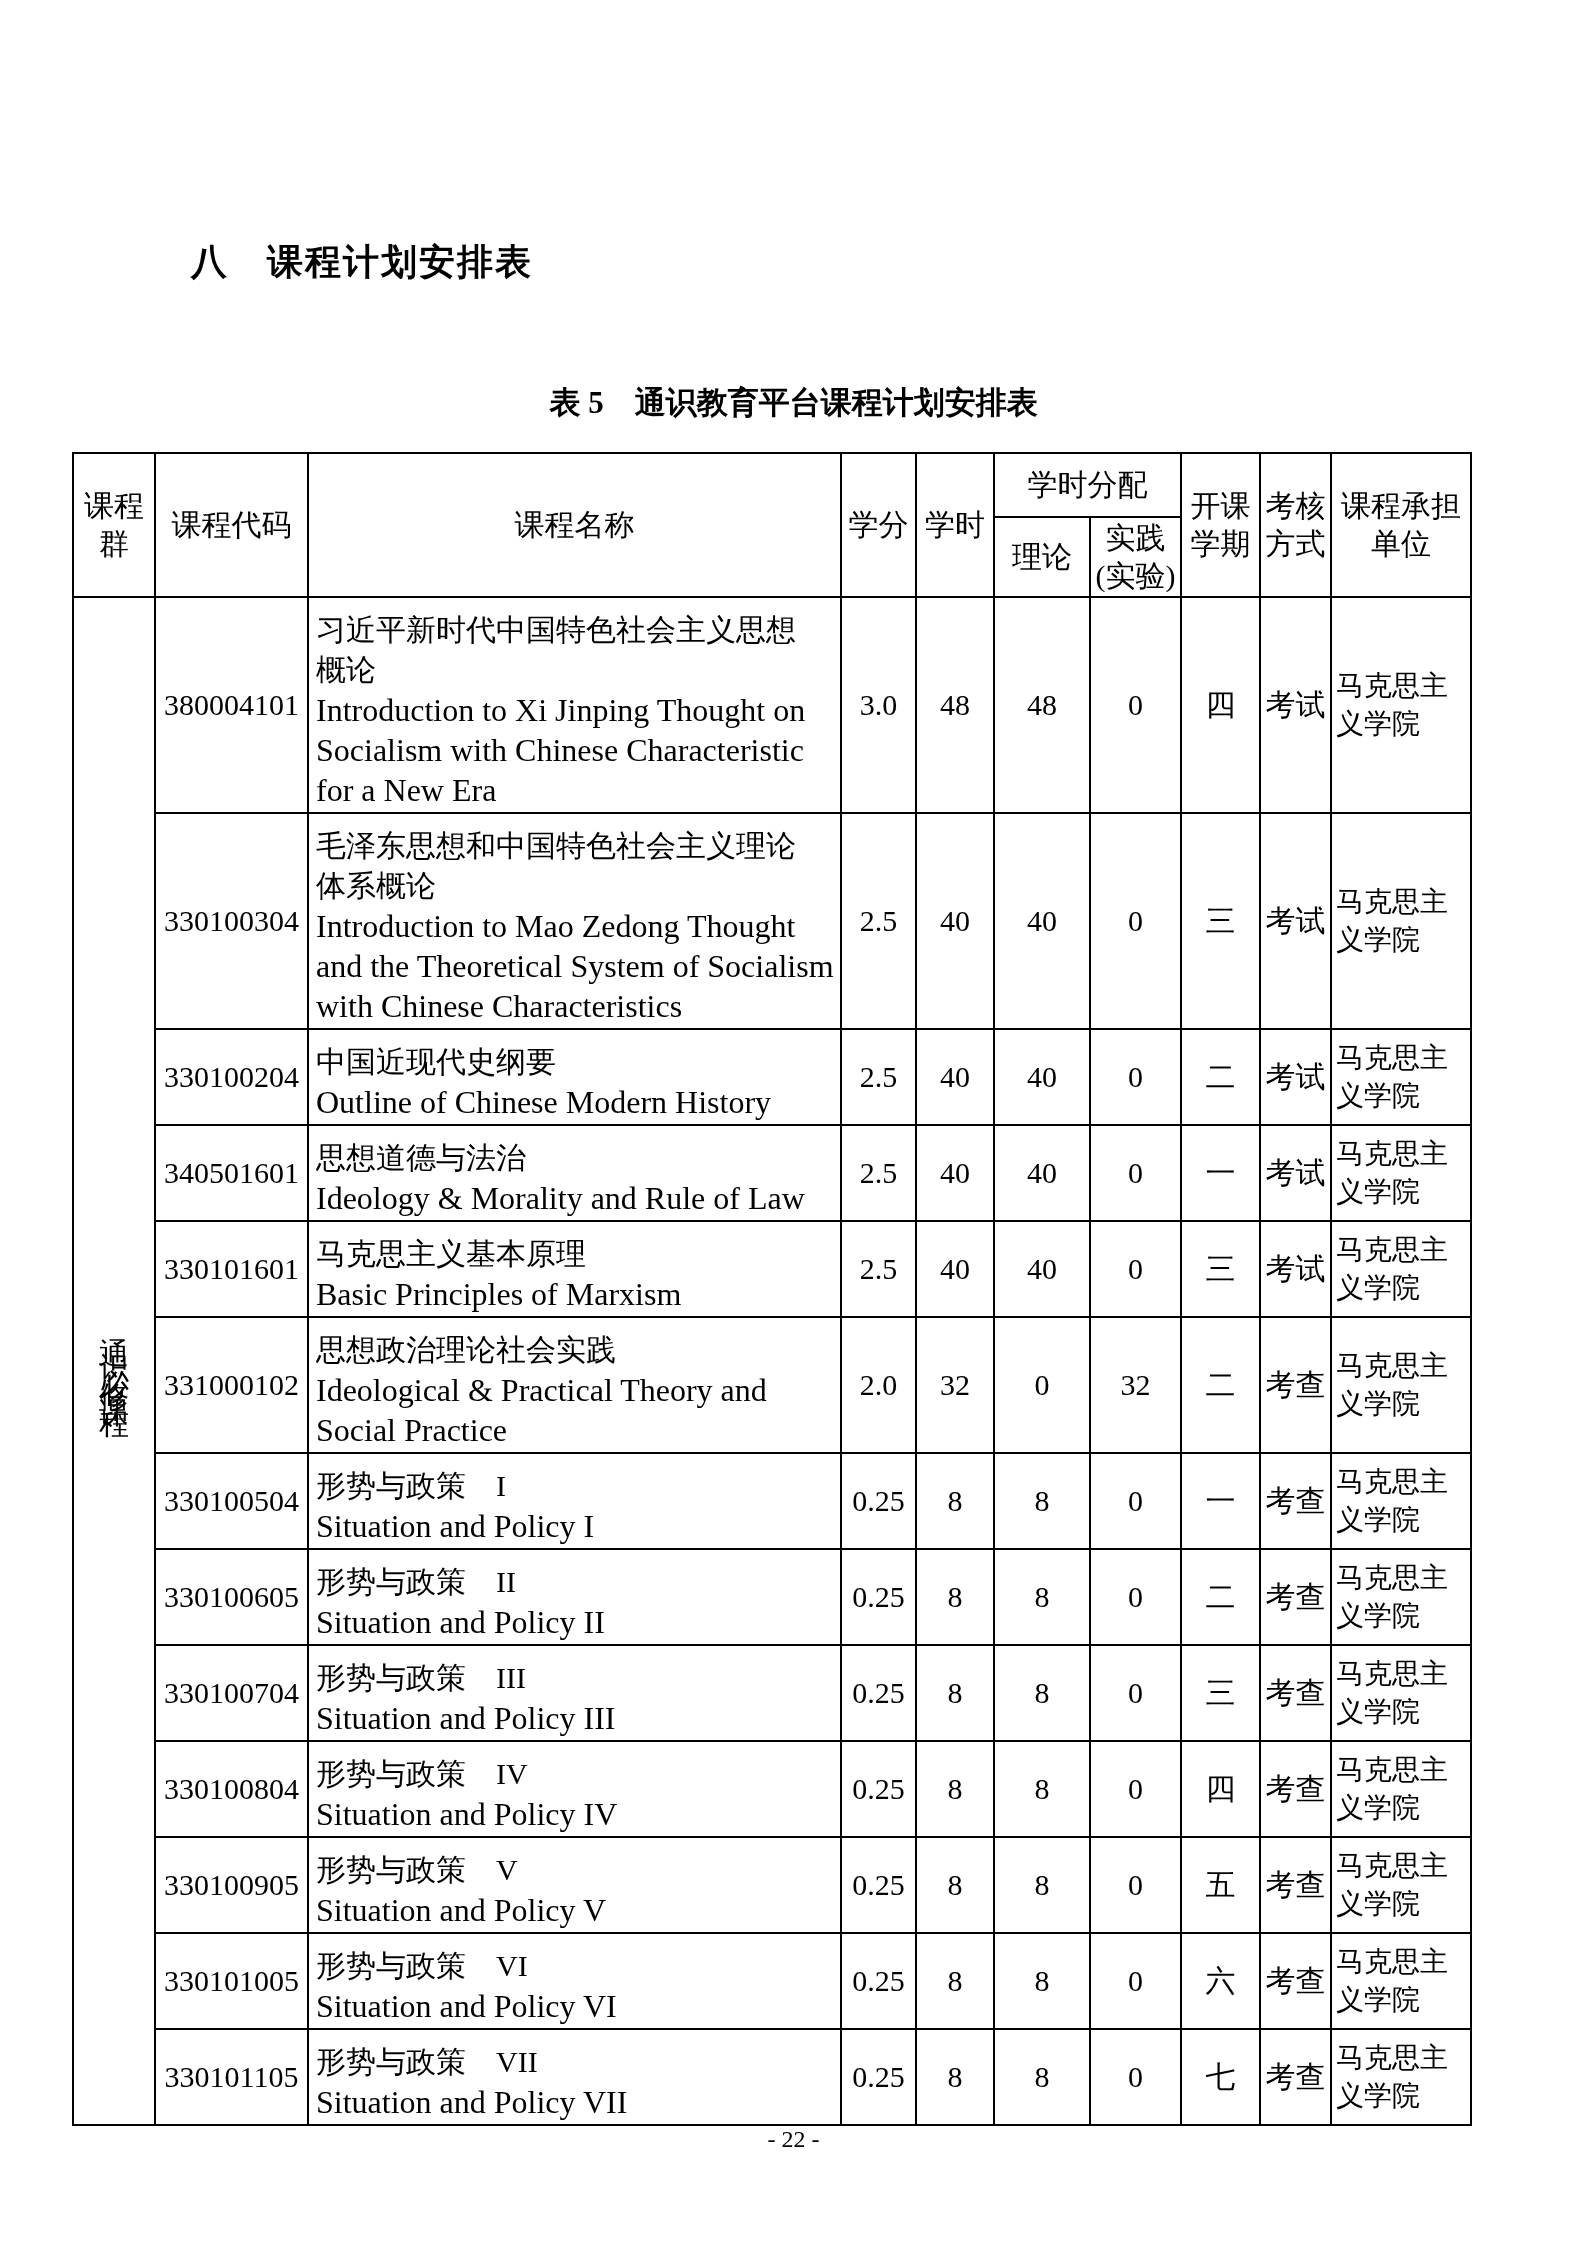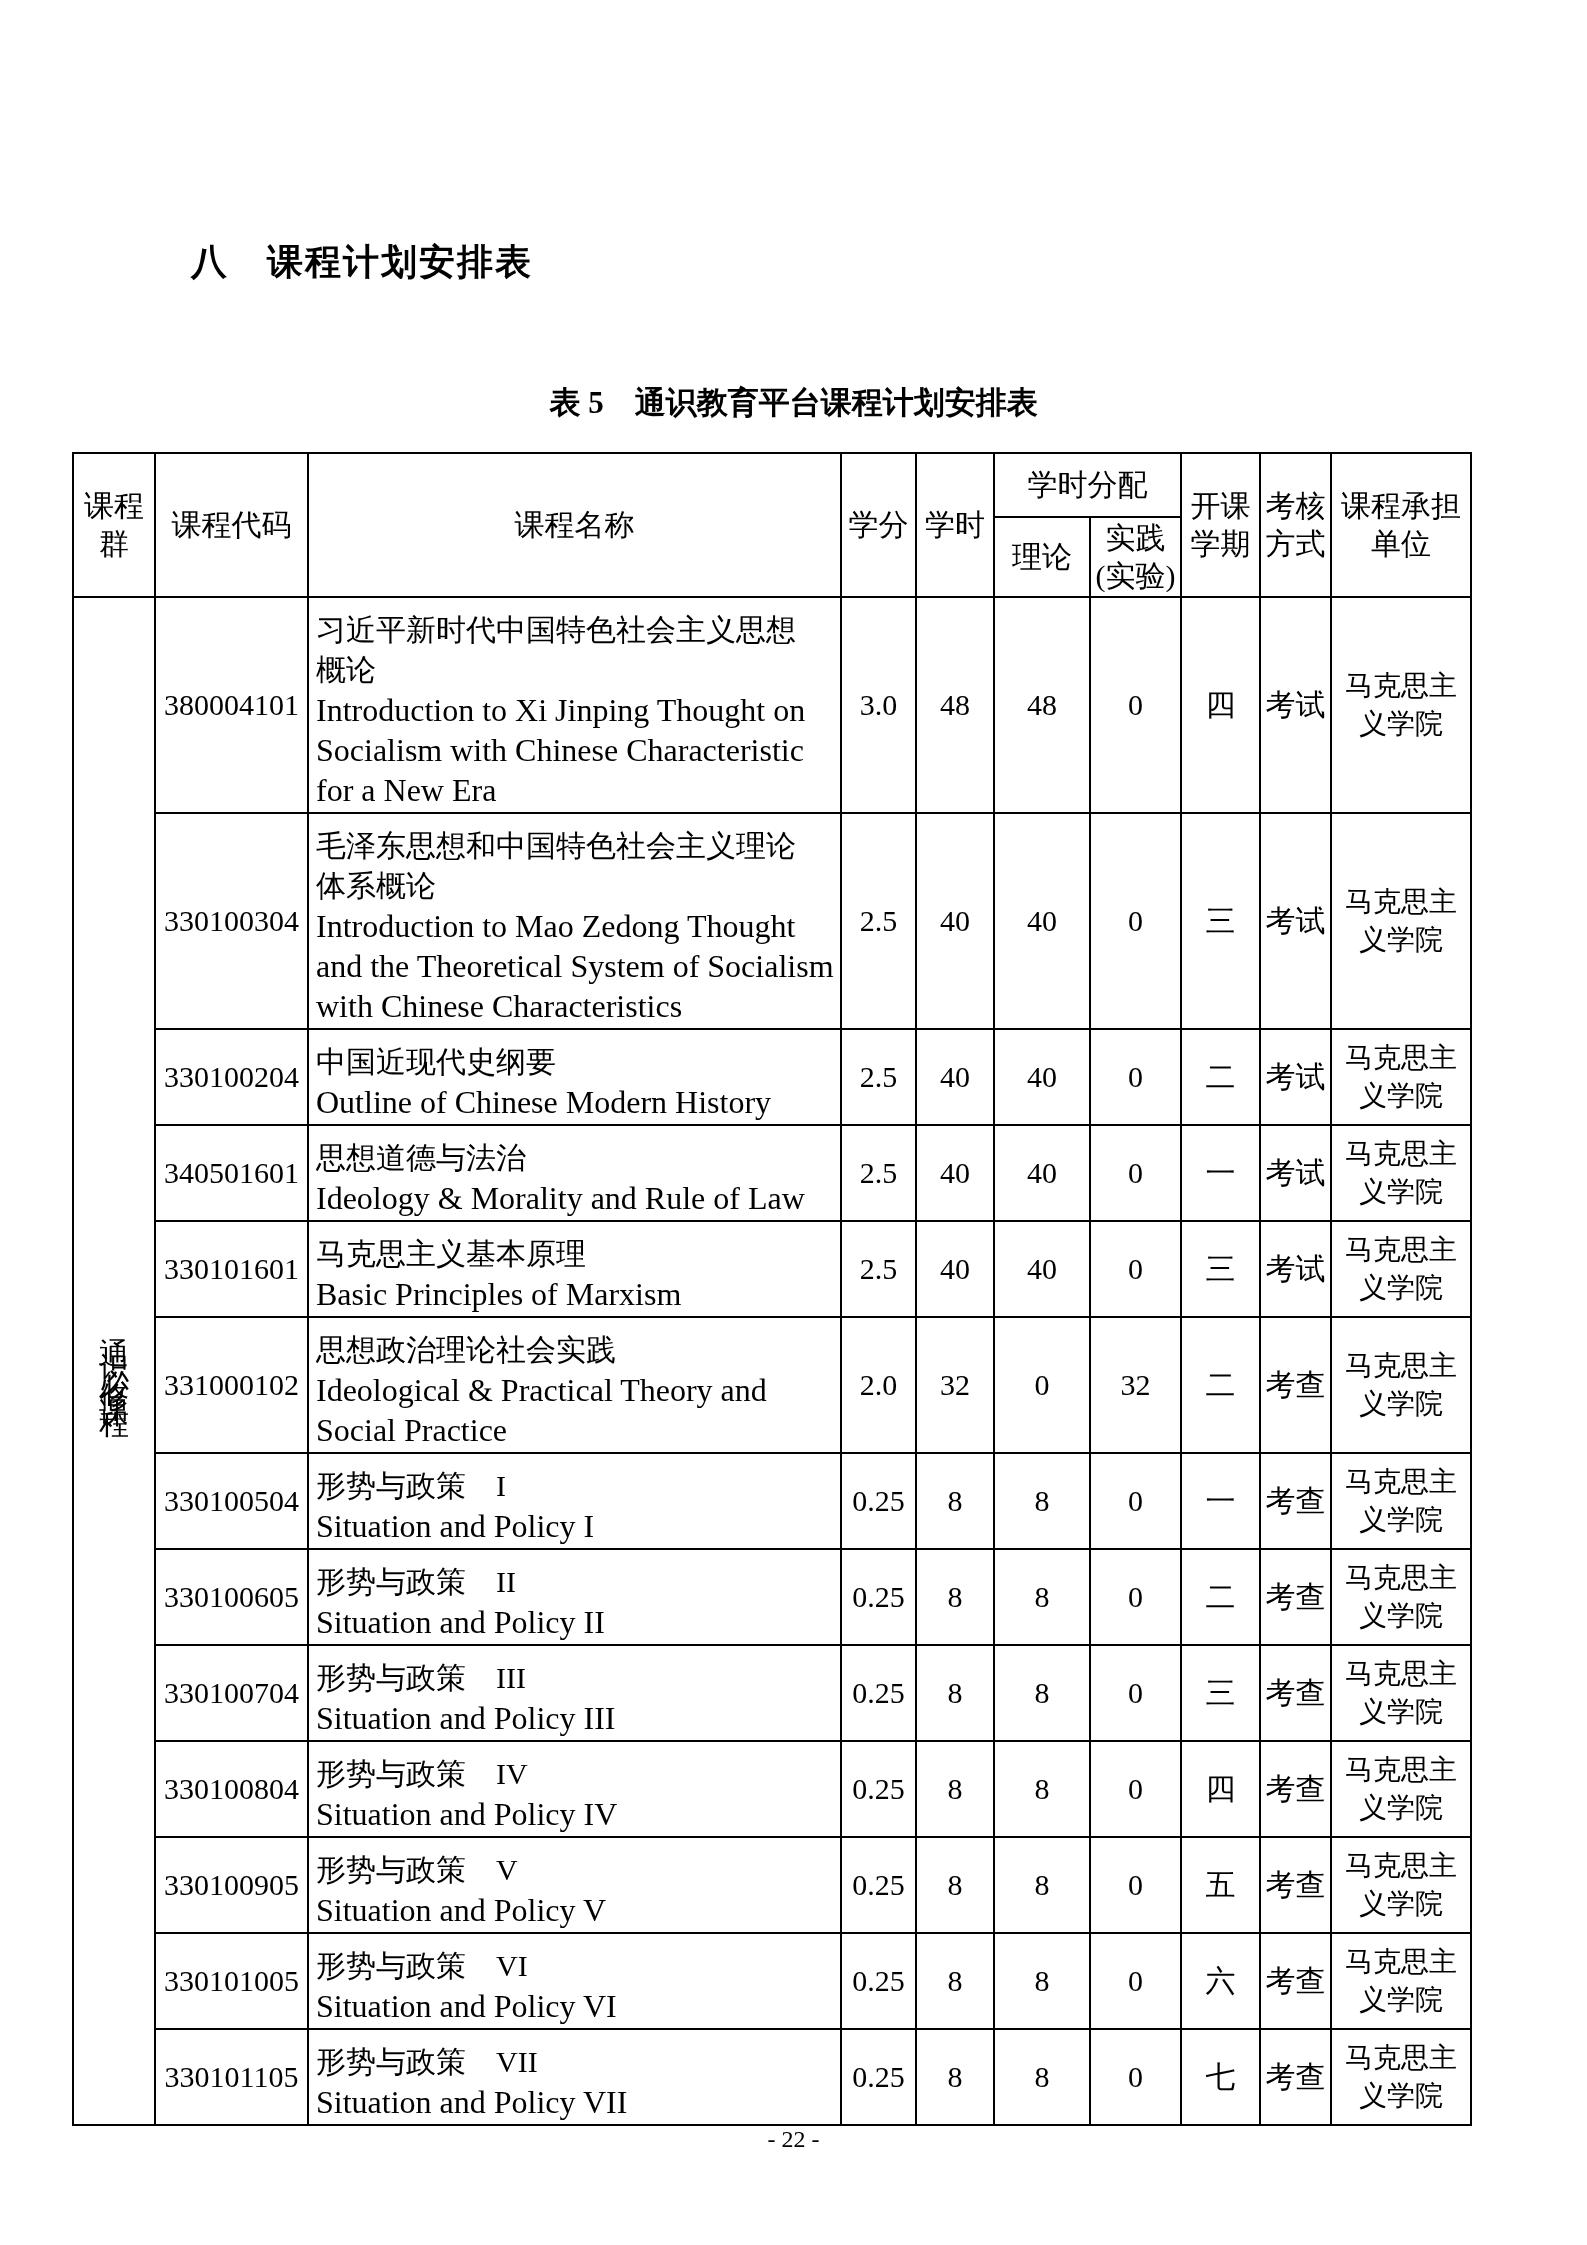--- a/index.html
+++ b/index.html
@@ -69,21 +69,20 @@
     font-size: 32px;
     line-height: 40px;
     white-space: pre-line;
   }
   td.num-cell {
     text-align: center;
     font-size: 30px;
     padding: 0;
   }
   td.provider-cell {
-    text-align: center;
     font-size: 28px;
     line-height: 38px;
     white-space: pre-line;
     padding: 2px 4px;
   }
   td.group-cell {
     text-align: center;
     padding: 0;
   }
   .vertical-text {

